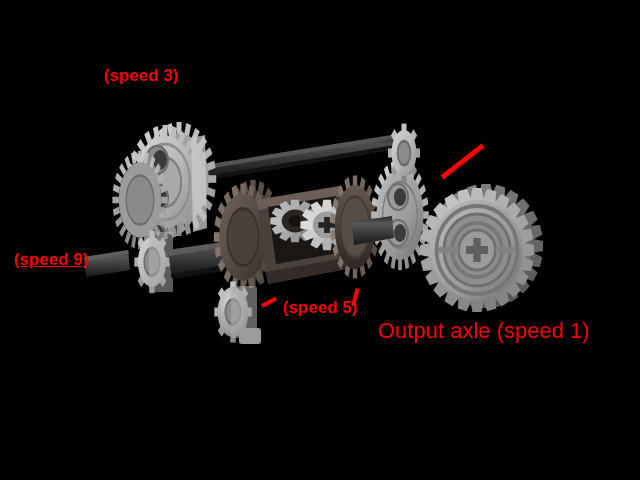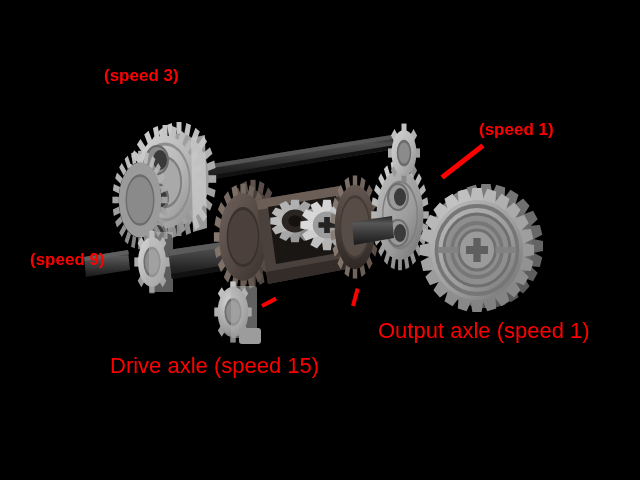--- a/index.html
+++ b/index.html
@@ -38,21 +38,21 @@
     font-weight: bold;
     font-size: 17px;
   }
   .anno-big {
     font-family: "Liberation Sans", sans-serif;
     font-weight: normal;
     font-size: 22px;
   }
 
   .lbl-speed3   { left: 104px; top: 67px; }
-  .lbl-speed9   { left: 30px;  top: 251px; }
+  .lbl-speed9   { left: 14px;  top: 251px; text-decoration: underline; }
   .lbl-speed5   { left: 283px; top: 299px; }
   .lbl-speed1   { left: 479px; top: 121px; }
   .lbl-drive    { left: 110px; top: 355px; }
   .lbl-output   { left: 378px; top: 320px; }
 
   .leader {
     position: absolute;
     background: #ff0000;
     transform-origin: 0 50%;
   }
@@ -833,20 +833,19 @@
 
   <div class="leader" style="left:442px; top:175px; width:52px; height:5px; transform: rotate(-38deg);"></div>
 
   <div class="leader" style="left:262px; top:304px; width:16px; height:4px; transform: rotate(-28deg);"></div>
   <div class="leader" style="left:353px; top:304px; width:18px; height:4px; transform: rotate(-75deg);"></div>
 
   <div class="anno anno-small lbl-speed3">(speed 3)</div>
 
   <div class="anno anno-small lbl-speed9">(speed 9)</div>
 
-
-  <div class="anno anno-small lbl-speed1">(speed 1)</div>
-
-  <div class="anno anno-big lbl-drive">Drive axle (speed 15)</div>
+  <div class="anno anno-small lbl-speed5">(speed 5)</div>
+
+
 
   <div class="anno anno-big lbl-output">Output axle (speed 1)</div>
 
 </div>
 
 </body></html>

